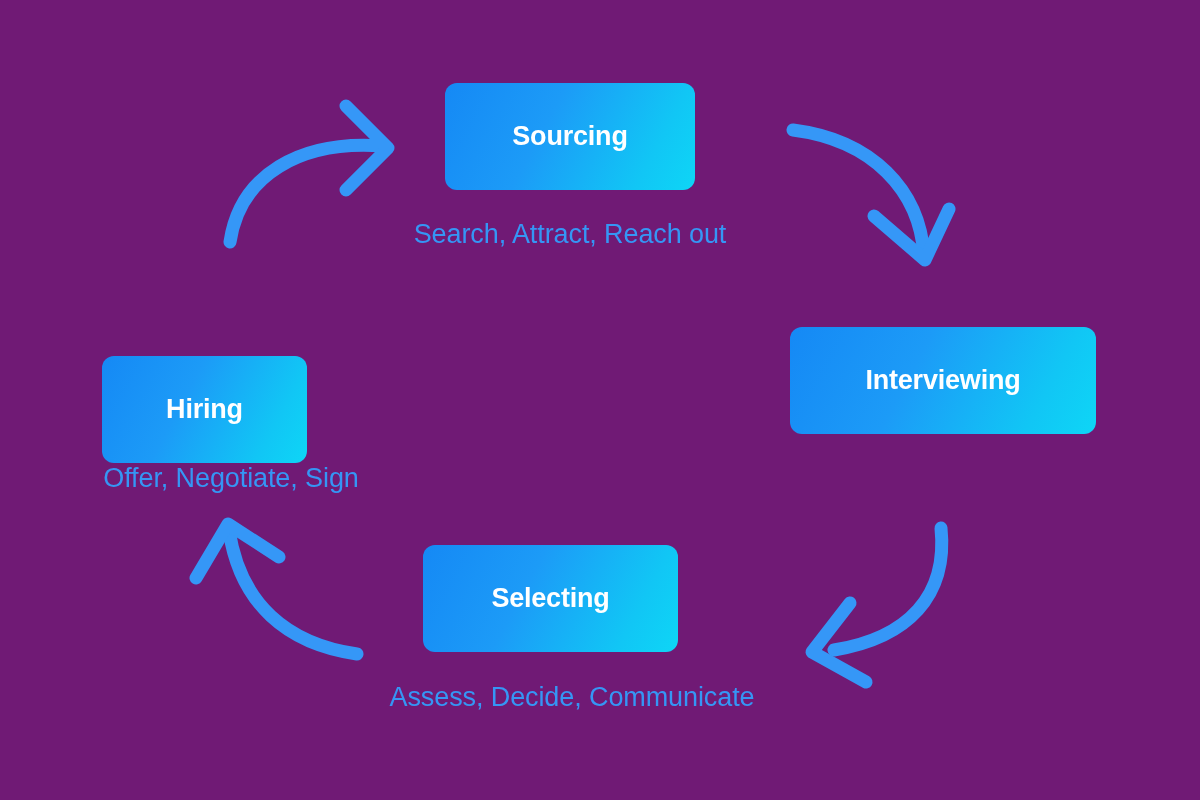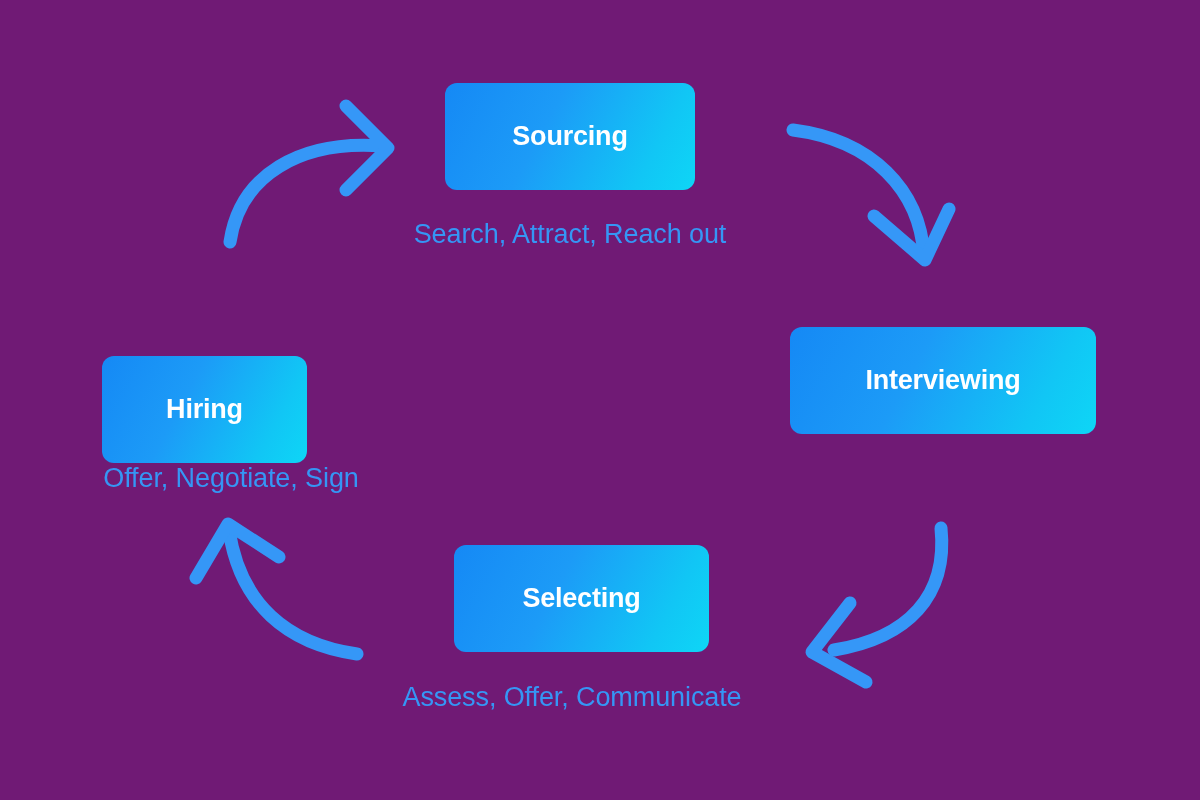--- a/index.html
+++ b/index.html
@@ -60,21 +60,21 @@
     font-weight: 400;
     line-height: 1;
     white-space: nowrap;
     text-align: center;
     letter-spacing: -0.1px;
   }
 
   
   #node-sourcing    { left: 445px; top: 83px;  width: 250px; height: 107px; }
   #node-interviewing{ left: 790px; top: 327px; width: 306px; height: 107px; align-items: center; }
-  #node-selecting   { left: 454px; top: 545px; width: 255px; height: 107px; justify-content: flex-end; }
+  #node-selecting   { left: 423px; top: 545px; width: 255px; height: 107px; justify-content: flex-end; }
   #node-hiring      { left: 102px; top: 344px; width: 205px; height: 107px; margin-top: 12px; }
 
   
   #caption-sourcing     { left: 320px; top: 221px; width: 500px; }
   #caption-interviewing { left: 693px; top: 465px; width: 500px; }
   #caption-selecting    { left: 322px; top: 684px; width: 500px; }
   #caption-hiring       { left:  -19px; top: 465px; width: 500px; }
 </style>
 </head>
 <body>
@@ -127,17 +127,17 @@
 
   <div class="node" id="node-hiring">
     <div class="node-box">
       <span class="node-label">Hiring</span>
     </div>
   </div>
 
   <div class="caption" id="caption-sourcing">Search, Attract, Reach out</div>
 
 
-  <div class="caption" id="caption-selecting">Assess, Offer, Communicate</div>
+  <div class="caption" id="caption-selecting">Assess, Decide, Communicate</div>
 
   <div class="caption" id="caption-hiring">Offer, Negotiate, Sign</div>
 
 </div>
 
 </body></html>

